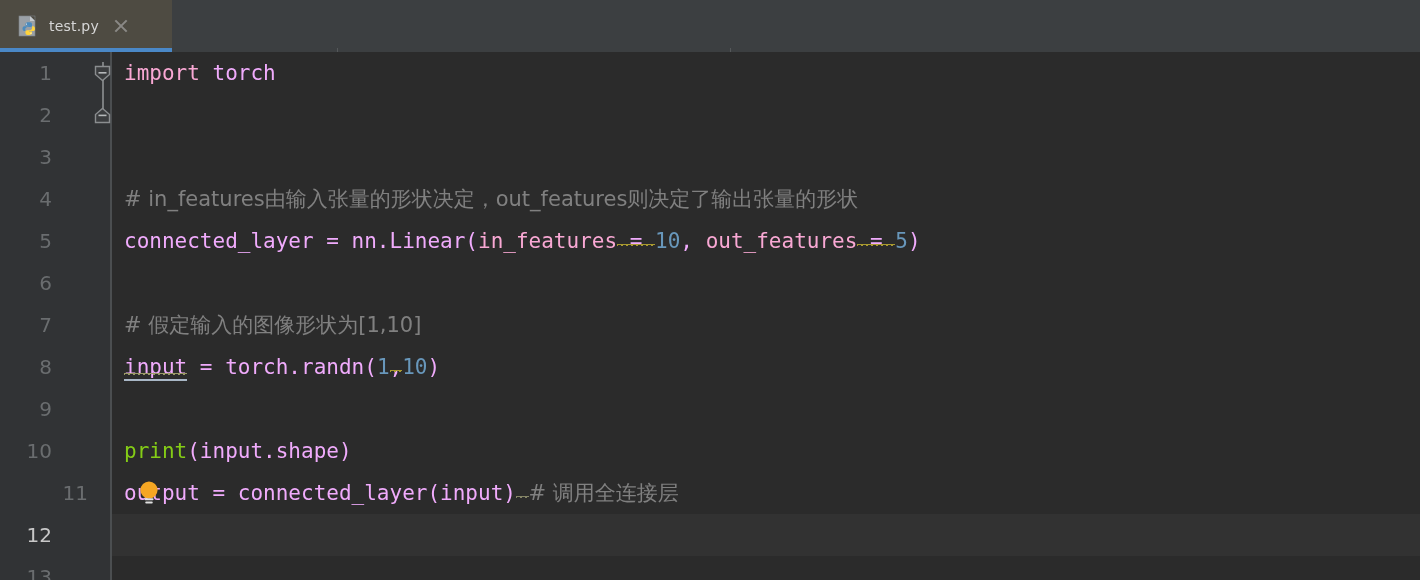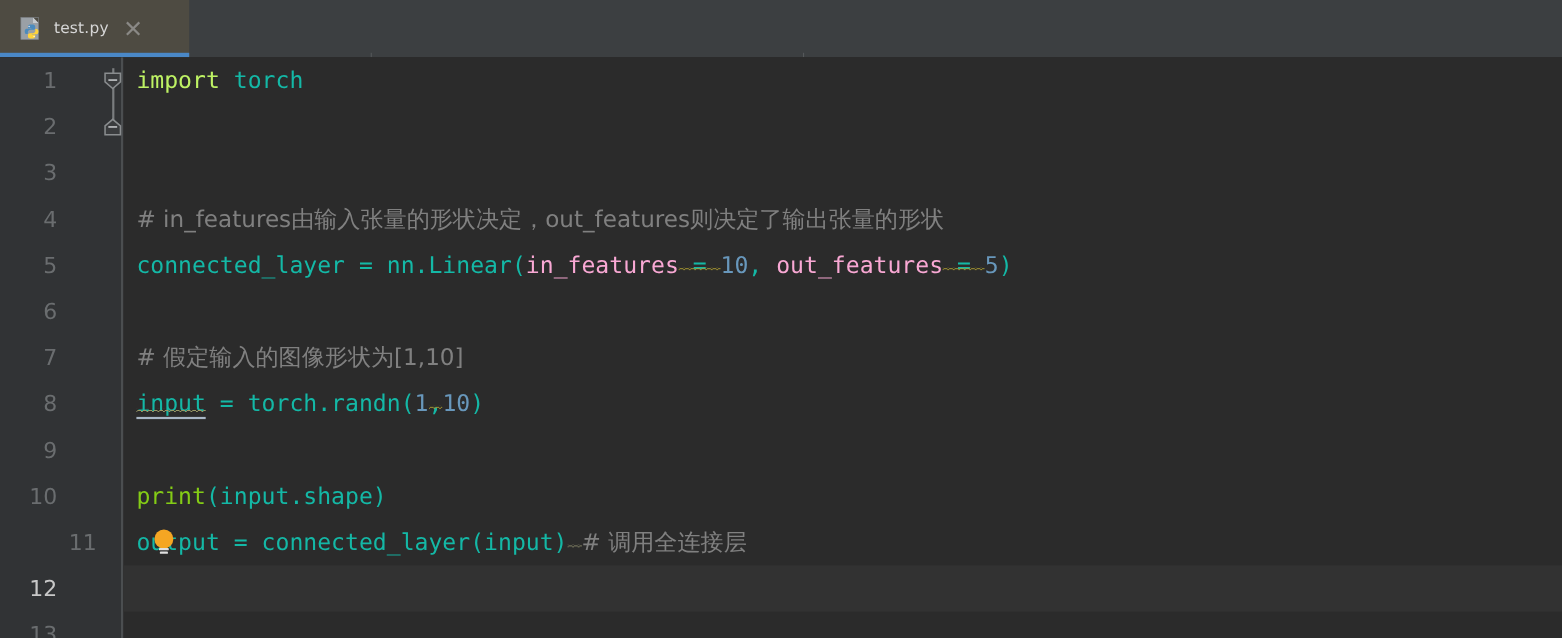--- a/index.html
+++ b/index.html
@@ -140,26 +140,26 @@
   }
   .current-line-bg {
     position: absolute;
     left: 112px;
     width: 1308px;
     height: 42px;
     background: #323232;
   }
 
   
-  .kw      { color: #bef264; }
+  .kw      { color: #f9a8d4; }
   .num     { color: #6897bb; }
   .builtin { color: #84cc16; }
   .comment { color: #808080; }
   .kwarg   { color: #f9a8d4; }
-  .plain   { color: #14b8a6; }
+  .plain   { color: #f0abfc; }
   .brace-hl {
     color: #ffef28;
     background: #3b514d;
   }
   .cjk {
     font-family: "DejaVu Sans", sans-serif;
   }
 
   
   .sq {

